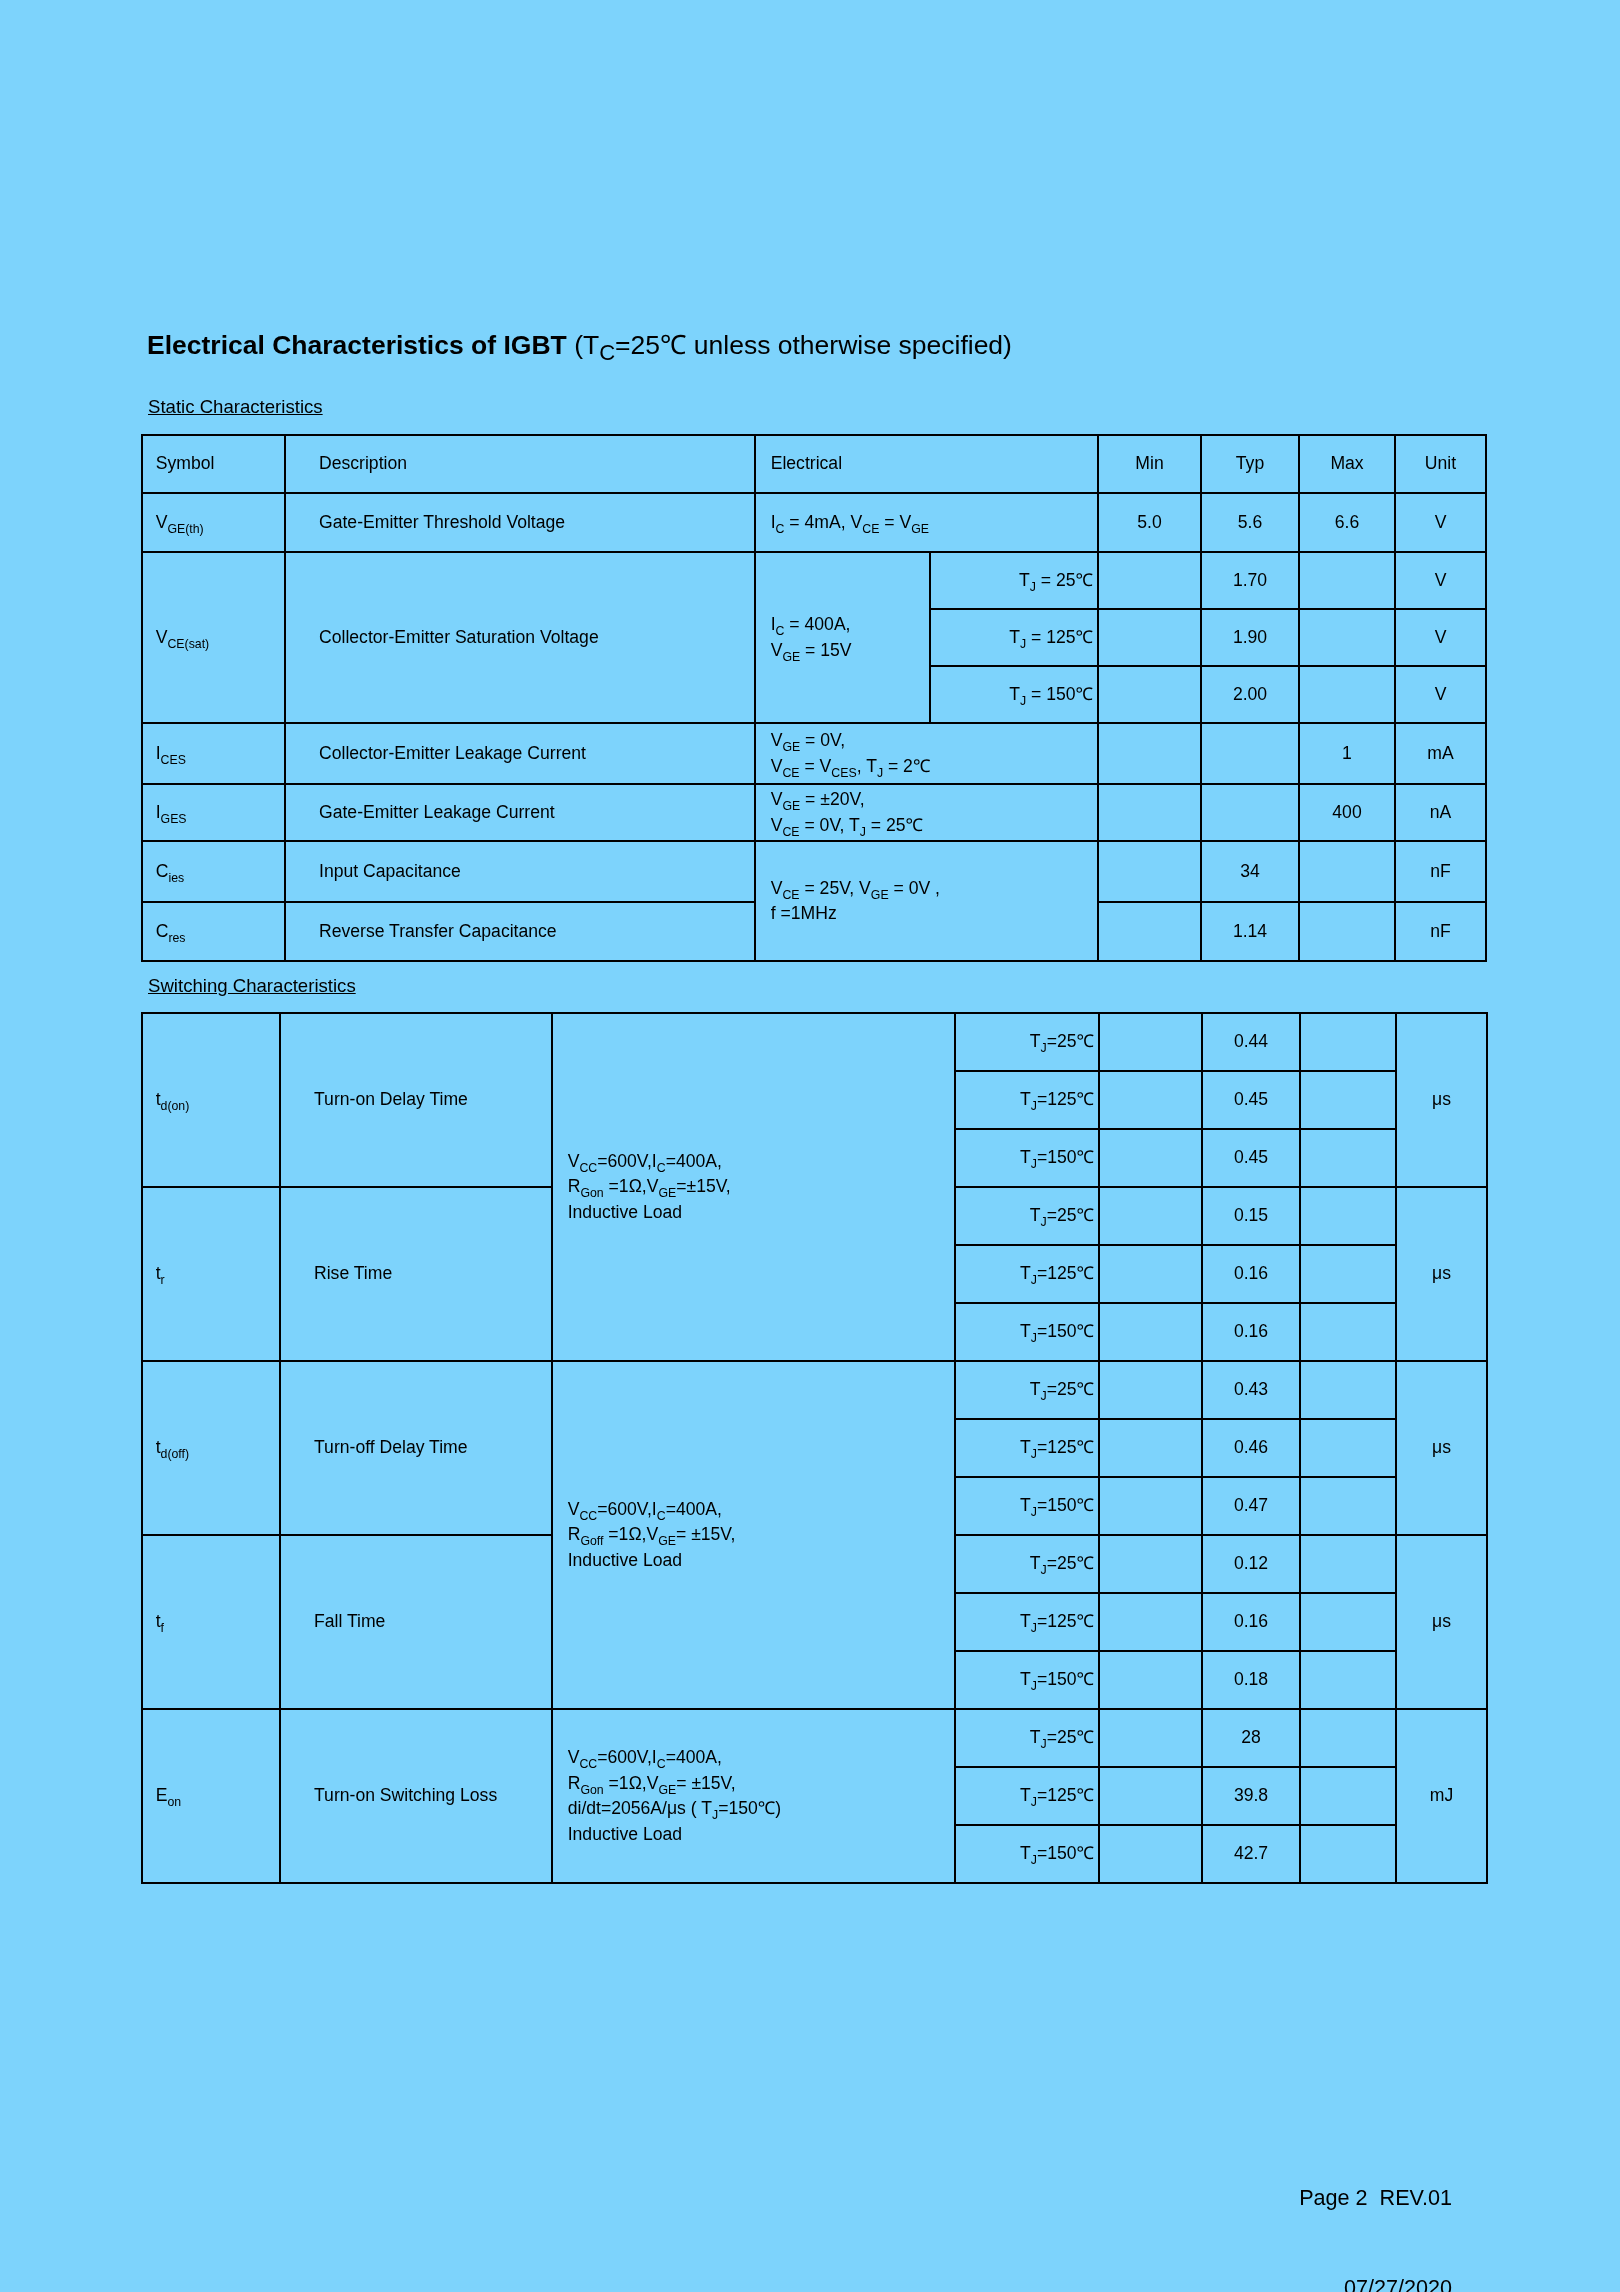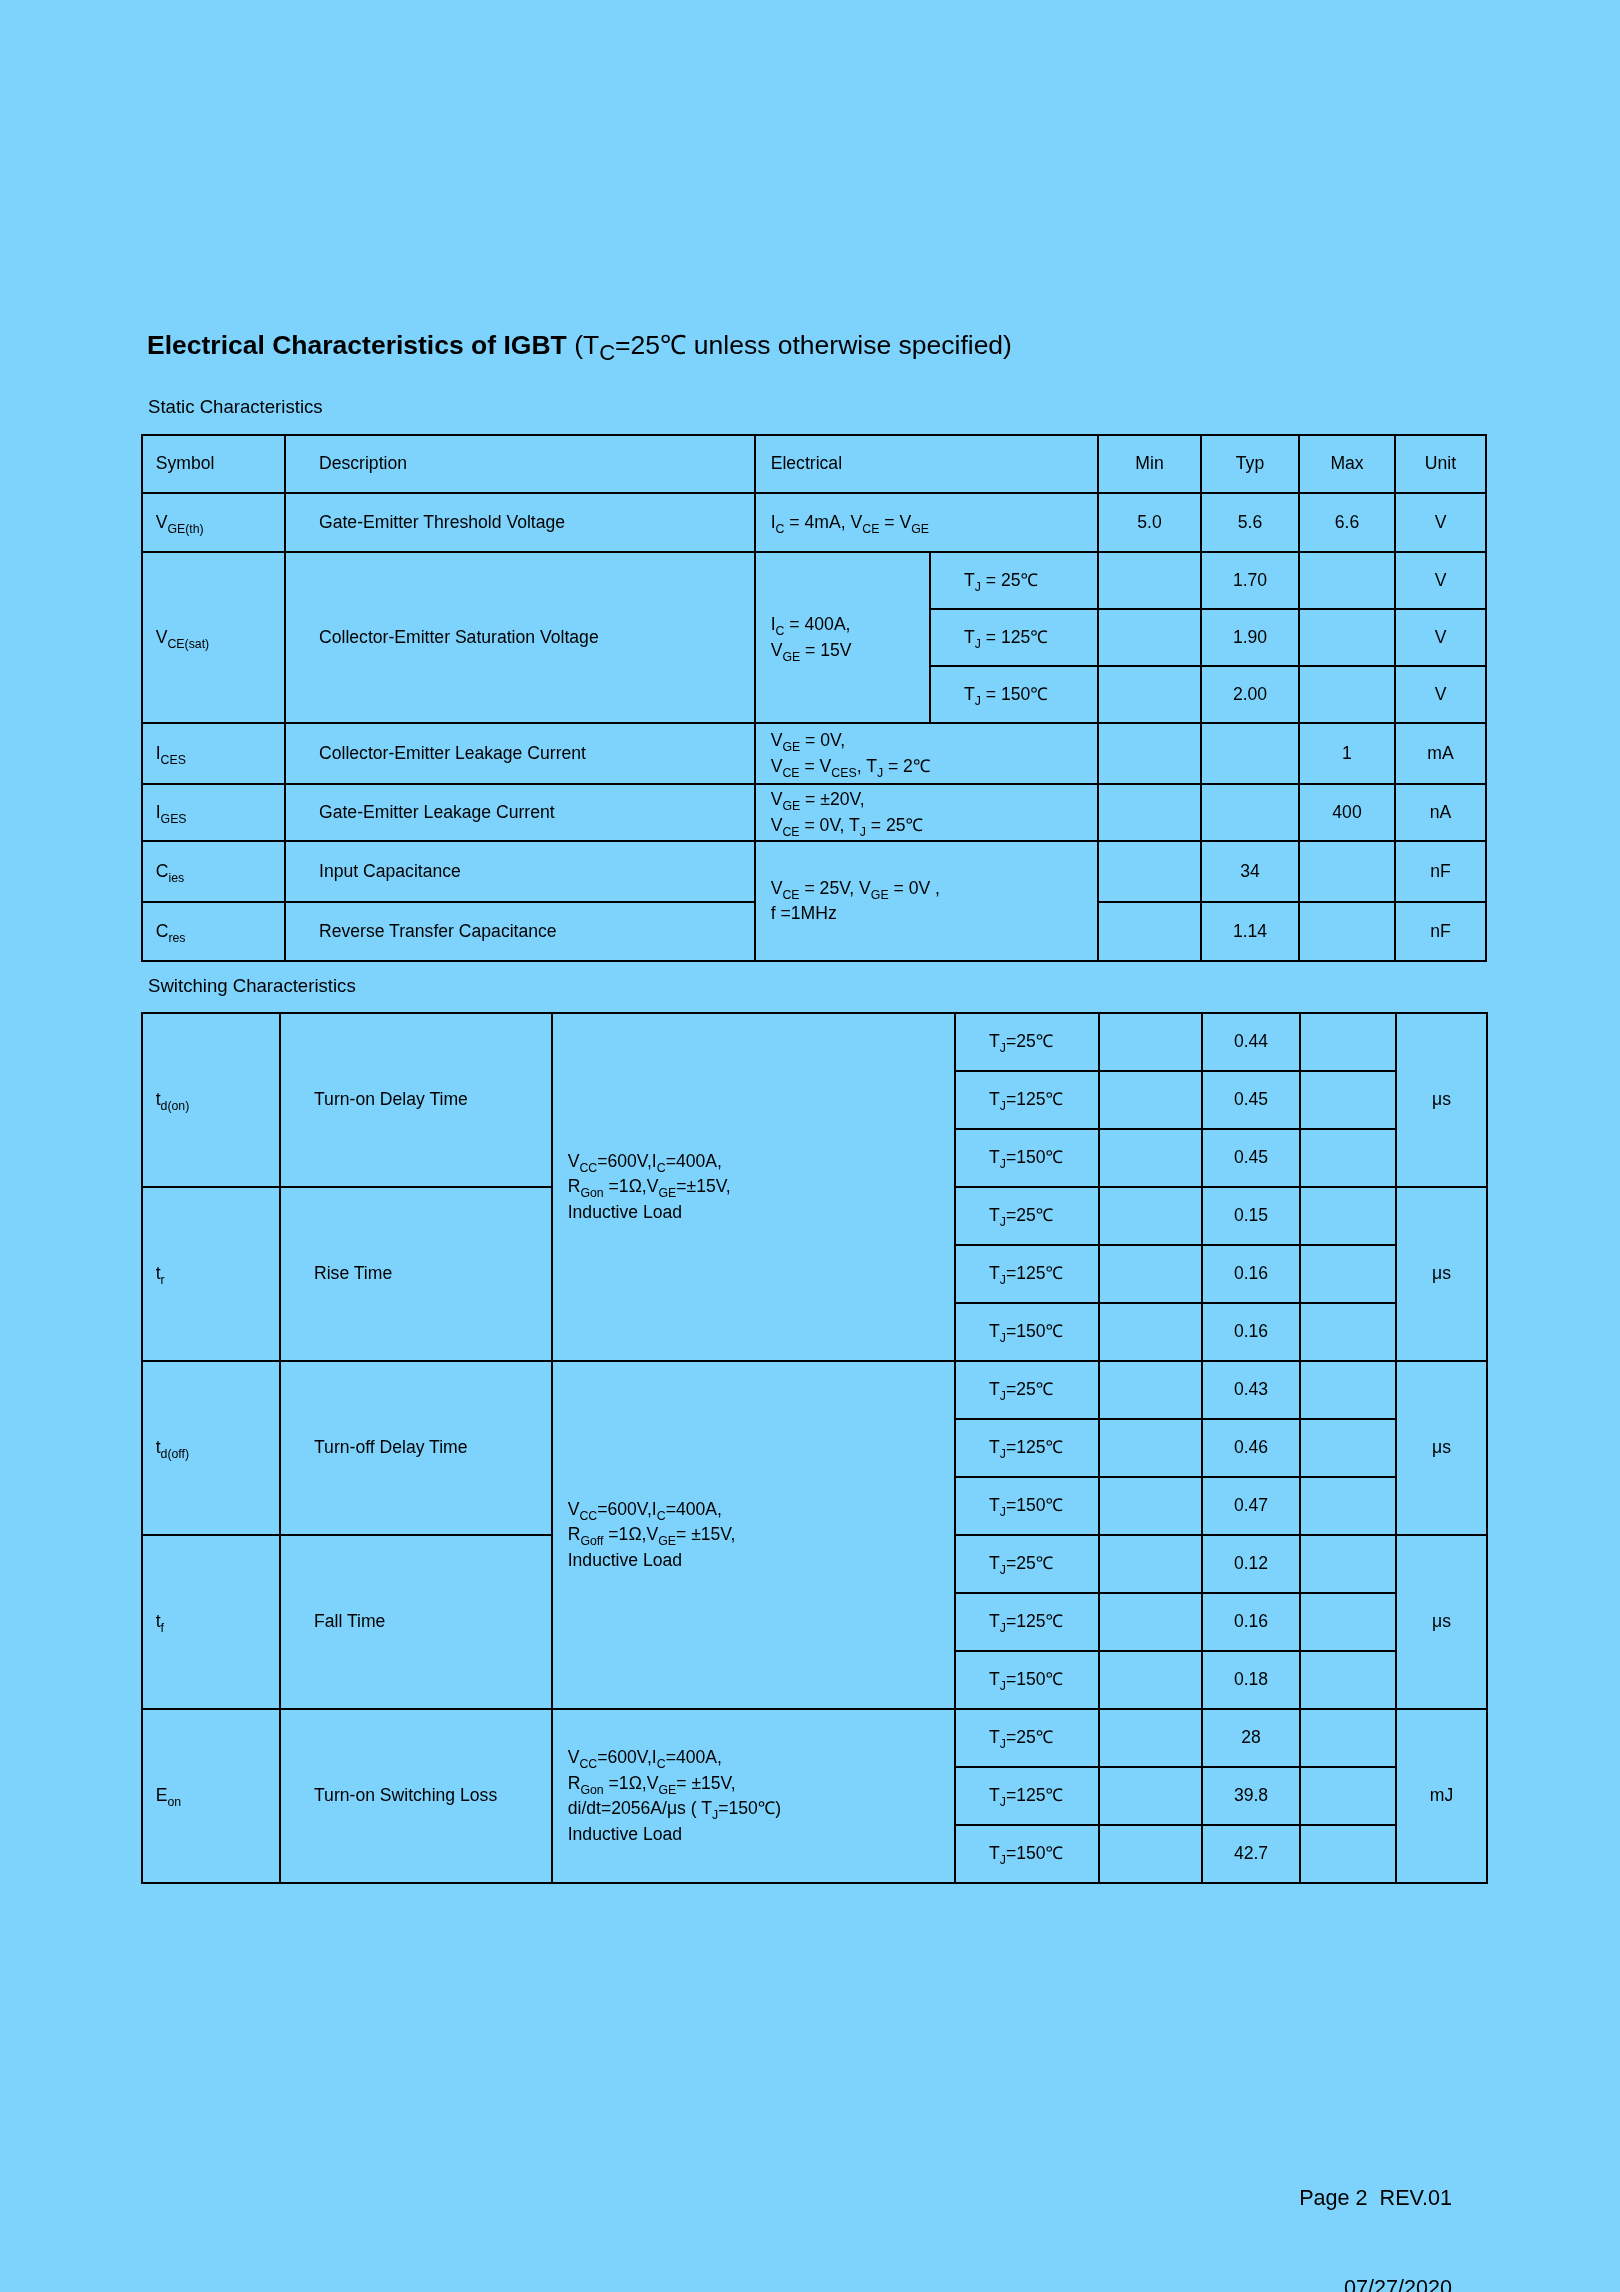--- a/index.html
+++ b/index.html
@@ -19,20 +19,21 @@
     left: 147px;
     top: 326px;
     font-size: 26.5px;
     white-space: nowrap;
   }
   .title .t-bold { font-weight: bold; }
   .sec-label {
     position: absolute;
     left: 148px;
     font-size: 18.6px;
+    text-decoration: underline;
   }
   #static-label { top: 396px; }
   #switching-label { top: 975px; }
 
   table.dt {
     position: absolute;
     left: 141px;
     width: 1345px;
     border-collapse: collapse;
     table-layout: fixed;
@@ -46,21 +47,21 @@
     font-size: 17.6px;
     font-weight: normal;
     vertical-align: middle;
     text-align: left;
     padding: 2px 3.9px 2px 12.7px;
     line-height: 1.45;
     white-space: pre-line;
     overflow: hidden;
   }
   .dt .num  { text-align: center; padding: 2px 3.9px; white-space: normal; }
-  .dt .temp { padding-left: 33px; }
+  .dt .temp { padding-left: 16px; text-align: right; }
   .dt .cond { padding-left: 14.7px; }
   .dt .desc { padding-left: 33px; }
   .dt sub { font-size: 70%; line-height: 0; }
   .tk { border-top-width: 2.9px !important; }
 
   .h59 { height: 58px; }
   .h60 { height: 59px; }
   .h58 { height: 57px; }
   .h62 { height: 61px; }
 

